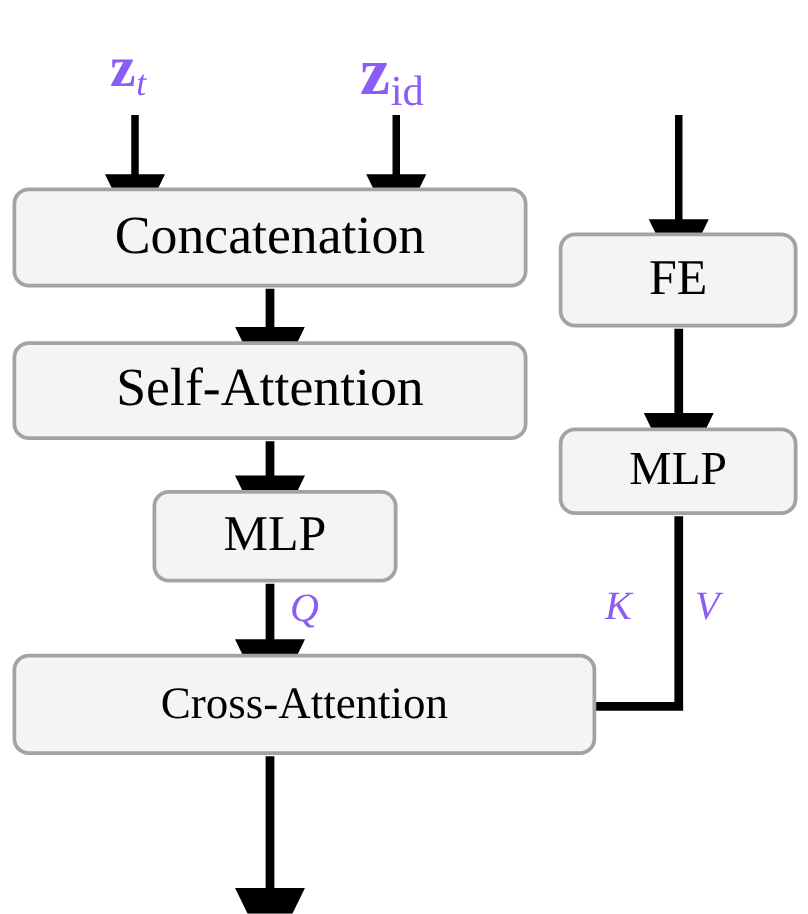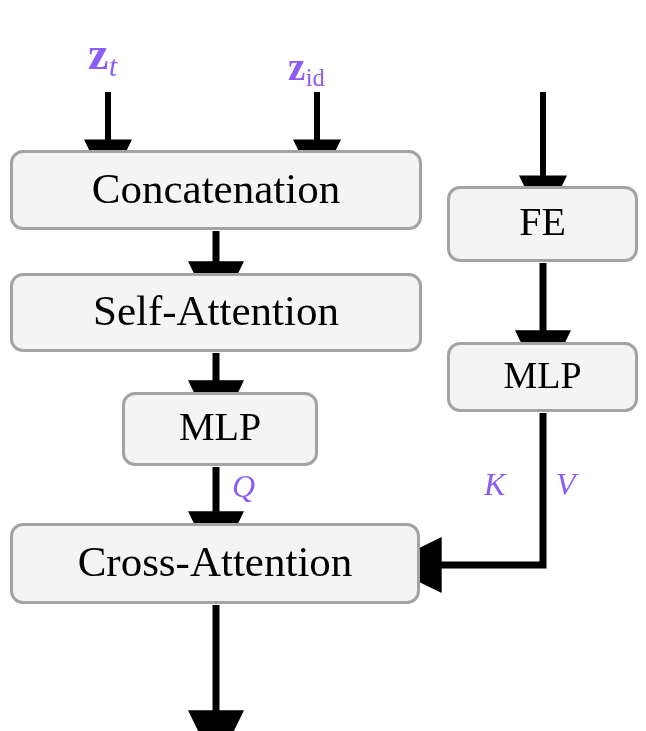--- a/index.html
+++ b/index.html
@@ -100,38 +100,38 @@
 
     <path d="M 543,413 L 543,565 L 434,565" fill="none" stroke="#000" stroke-width="7" marker-end="url(#arrowhead)"></path>
 
     <line x1="216" y1="605" x2="216" y2="718" stroke="#000" stroke-width="7" marker-end="url(#arrowhead)"></line>
   </svg>
 
   <div class="io-label math-bold" style="left:88px; top:31px; font-size:46px;">
     <span>z</span><sub class="sub-ital">t</sub>
   </div>
 
-  <div class="io-label math-bold" style="left:288px; top:47px; font-size:39px;">
+  <div class="io-label math-bold" style="left:288px; top:30px; font-size:54px;">
     <span>z</span><sub class="sub-rom">id</sub>
   </div>
 
 
   <div class="node-box" style="left:10px; top:150px; width:412px; height:80px; font-size:43px;">
     <span class="node-label">Concatenation</span>
   </div>
 
   <div class="node-box" style="left:10px; top:273px; width:412px; height:79px; font-size:43px;">
     <span class="node-label">Self-Attention</span>
   </div>
 
   <div class="node-box" style="left:122px; top:392px; width:196px; height:74px; font-size:40px;">
     <span class="node-label">MLP</span>
   </div>
 
-  <div class="node-box" style="left:10px; top:523px; width:410px; height:81px; font-size:43px;">
+  <div class="node-box" style="left:10px; top:523px; width:467px; height:81px; font-size:36px;">
     <span class="node-label">Cross-Attention</span>
   </div>
 
   <div class="node-box" style="left:447px; top:186px; width:191px; height:76px; font-size:40px;">
     <span class="node-label">FE</span>
   </div>
 
   <div class="node-box" style="left:447px; top:342px; width:191px; height:70px; font-size:38px;">
     <span class="node-label">MLP</span>
   </div>

